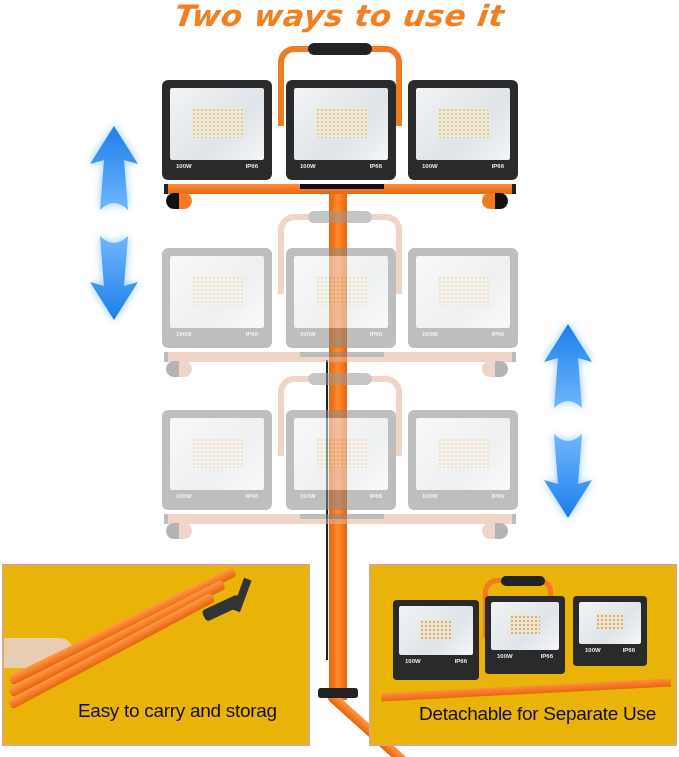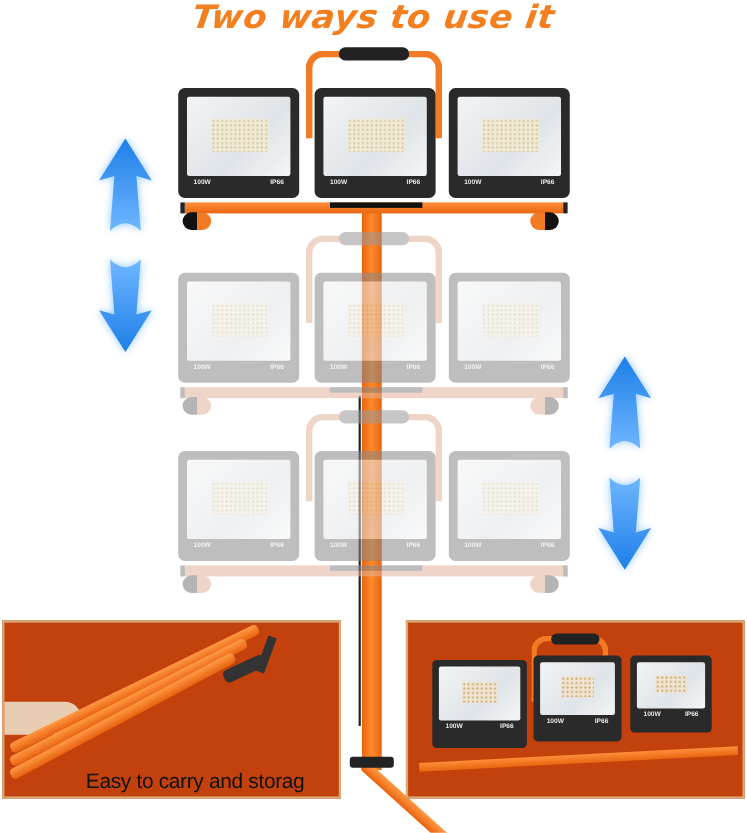--- a/index.html
+++ b/index.html
@@ -51,21 +51,21 @@
   .crossbar-clamp { position: absolute; left: 140px; top: 138px; width: 84px; height: 5px; background: #111; }
   .endcap { position: absolute; top: 147px; width: 26px; height: 16px; border-radius: 8px; background: linear-gradient(90deg,#111 50%,#f27a22 50%); }
   .endcap.right { background: linear-gradient(90deg,#f27a22 50%,#111 50%); }
 
   
   .arrow { position: absolute; width: 52px; height: 90px; }
   .arrow svg { width: 100%; height: 100%; filter: drop-shadow(0 0 4px #8fc8ff); }
 
   
   .inset {
-    position: absolute; top: 564px; height: 162px; background: #c2410c;
+    position: absolute; top: 564px; height: 182px; background: #eab308;
     border: 2px solid #d9aa76;
   }
   .inset-left { left: 2px; width: 308px; }
   .inset-right { left: 369px; width: 308px; }
   .inset-caption {
     position: absolute; font-size: 19px; color: #111; white-space: nowrap;
     letter-spacing: -0.3px;
   }
   .inset-left .inset-caption { left: 74px; top: 134px; }
   .inset-right .inset-caption { left: 48px; top: 137px; }
@@ -271,13 +271,14 @@
   <div class="mini-lamp" style="left:202px;top:30px;width:74px;height:70px;">
     <div class="lamp-face">
         <div class="lamp-leds"></div>
       </div>
     <div class="lamp-labels">
         <span>100W</span>
         <span>IP66</span>
       </div>
   </div>
   <div class="mini-base"></div>
+  <div class="inset-caption">Detachable for Separate Use</div>
 </div>
 
 </body></html>

